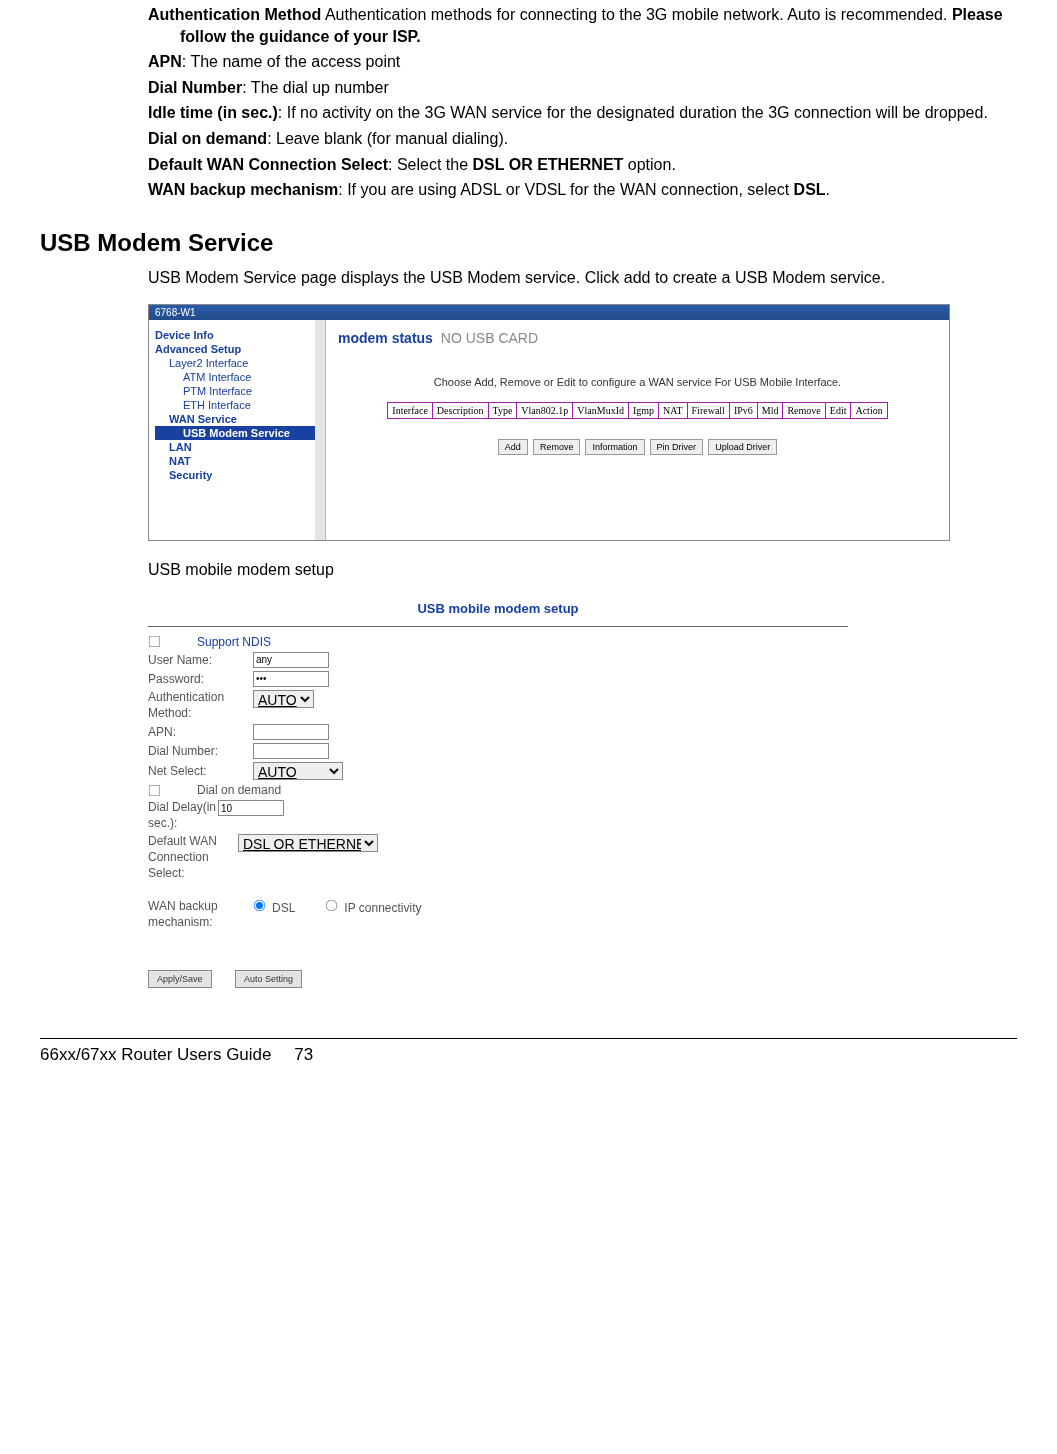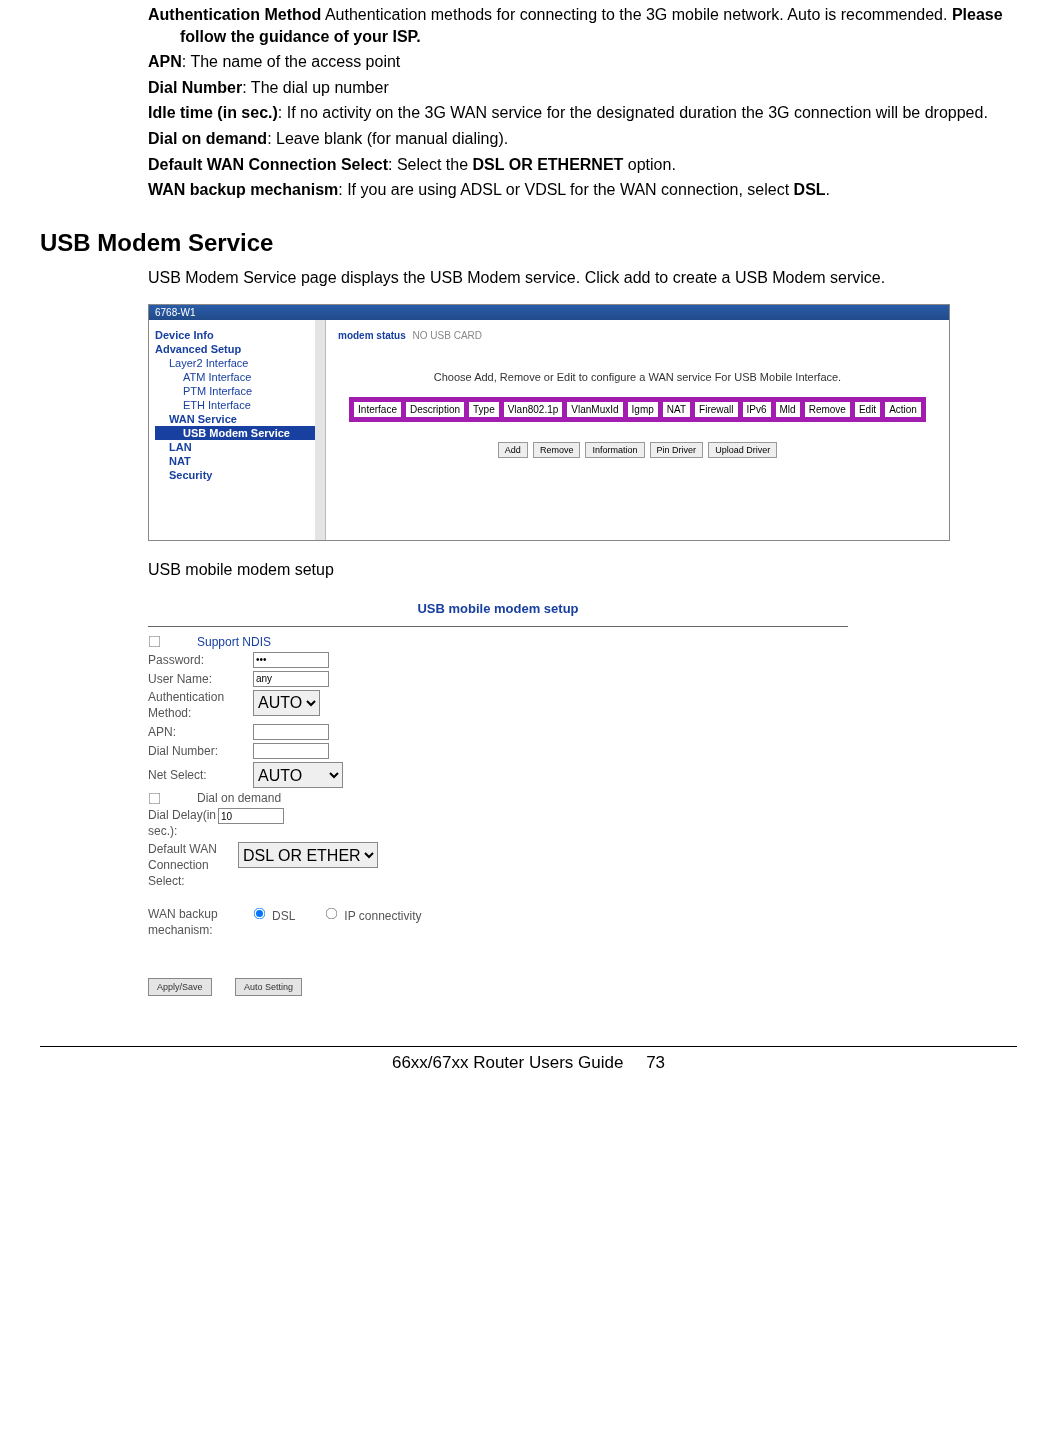--- a/index.html
+++ b/index.html
@@ -47,56 +47,56 @@
     background: #e4e4e4;
   }
   .fig1-sidebar a { display:block; color:#1840a0; text-decoration:none; padding:1px 0; }
   .fig1-sidebar .l1 { font-weight:bold; font-size:11px; }
   .fig1-sidebar .l2 { padding-left:14px; font-size:11px; }
   .fig1-sidebar .l3 { padding-left:28px; font-size:11px; font-weight:normal;}
   .fig1-sidebar .sel {
     background:#1840a0; color:#fff; font-weight:bold; padding:1px 4px 1px 28px;
   }
   .fig1-main { flex:1; padding: 10px 12px 0 12px; text-align:center; }
-  .fig1-main .status { color:#1840a0; font-weight:bold; font-size:10px; text-align:left; margin-bottom:30px;}
+  .fig1-main .status { color:#1840a0; font-weight:bold; font-size:14px; text-align:left; margin-bottom:30px;}
   .fig1-main .status .nv { color:#888; font-weight:normal; margin-left:4px; }
   .fig1-main .hd { color:#1840a0; font-weight:bold; font-size:12px; margin-bottom:4px;}
   .fig1-main .sub { color:#333; font-size:11px; margin-bottom:14px;}
   .fig1-table { margin: 0 auto; border-collapse: collapse; font-size:10px; }
-  .fig1-table td, .fig1-table th { border:5px solid #a21caf; padding:2px 4px; }
+  .fig1-table td, .fig1-table th { border:1px solid #a21caf; padding:2px 4px;font-family:Liberation Serif, serif; }
   .fig1-btnrow { margin-top:20px; }
   .fig1-btn {
     font-size:9px; padding:2px 6px; background:#eee; border:1px solid #999;
     display:inline-block; margin:0 1px;
   }
 
   
   .fig2 { width: 700px; font-size:12px; }
   .fig2-title { color:#1840a0; font-weight:bold; text-align:center; font-size:13px; margin:20px 0 10px 0; }
   .fig2-hr { border:0; border-top:1px solid #666; margin:6px 0 8px 0; }
   .fig2-row { display:flex; align-items:center; margin:3px 0; color:#555;}
   .fig2-row .lbl { width:105px; }
   .fig2-row input[type=text], .fig2-row input[type=password] {
     font-size:10px; height:14px; width:70px; border:1px solid #888; padding:0 2px;
   }
-  .fig2-row select { font-size:16px; height:26px; border:1px solid #888; }
+  .fig2-row select { font-size:14px; height:18px; border:1px solid #888;text-decoration:underline; }
   .fig2-row input[type=checkbox], .fig2-row input[type=radio] { margin:0 6px 0 0; transform:scale(0.9);}
   .fig2-row .check-lbl { color:#1840a0; margin-left:30px;}
   .fig2-row.block { align-items:flex-start; }
   .fig2-row.block .lbl { line-height:1.3; }
   .fig2-radio-group { display:flex; gap:30px; align-items:center; }
   .fig2-btn {
     font-size:9px; padding:3px 8px; background:#e4e4e4; border:1px solid #888;
     color:#333; display:inline-block; margin-right:20px;
   }
   .fig2-btns { margin-top:40px; }
 
   
   .page-rule { border:0; border-top:1px solid #000; margin:50px 0 6px 0; }
-  .footer { text-align:center; font-size:17px; }
+  .footer { text-align:left; font-size:17px; }
   .footer .pn { margin-left:18px; }
 </style>
 </head>
 <body>
 
 <div class="indent-block">
 
   <div class="def-line">
     <span class="hang">
       <b>Authentication Method</b><span> Authentication methods for connecting to the 3G mobile network. Auto is recommended. </span><b>Please follow the guidance of your ISP.</b>
@@ -196,27 +196,27 @@
   <div class="fig2">
     <div class="fig2-title">USB mobile modem setup</div>
     <hr class="fig2-hr">
 
     <div class="fig2-row">
       <input type="checkbox" style="">
       <span class="check-lbl">Support NDIS</span>
     </div>
 
     <div class="fig2-row">
+      <span class="lbl">User Name:</span>
+      <input type="text" value="any" style="">
+    </div>
+
+    <div class="fig2-row">
       <span class="lbl">Password:</span>
       <input type="text" value="•••" style="">
-    </div>
-
-    <div class="fig2-row">
-      <span class="lbl">User Name:</span>
-      <input type="text" value="any" style="">
     </div>
 
     <div class="fig2-row block">
       <span class="lbl">Authentication Method:</span>
       <select>
         <option>AUTO</option>
       </select>
     </div>
 
     <div class="fig2-row">

